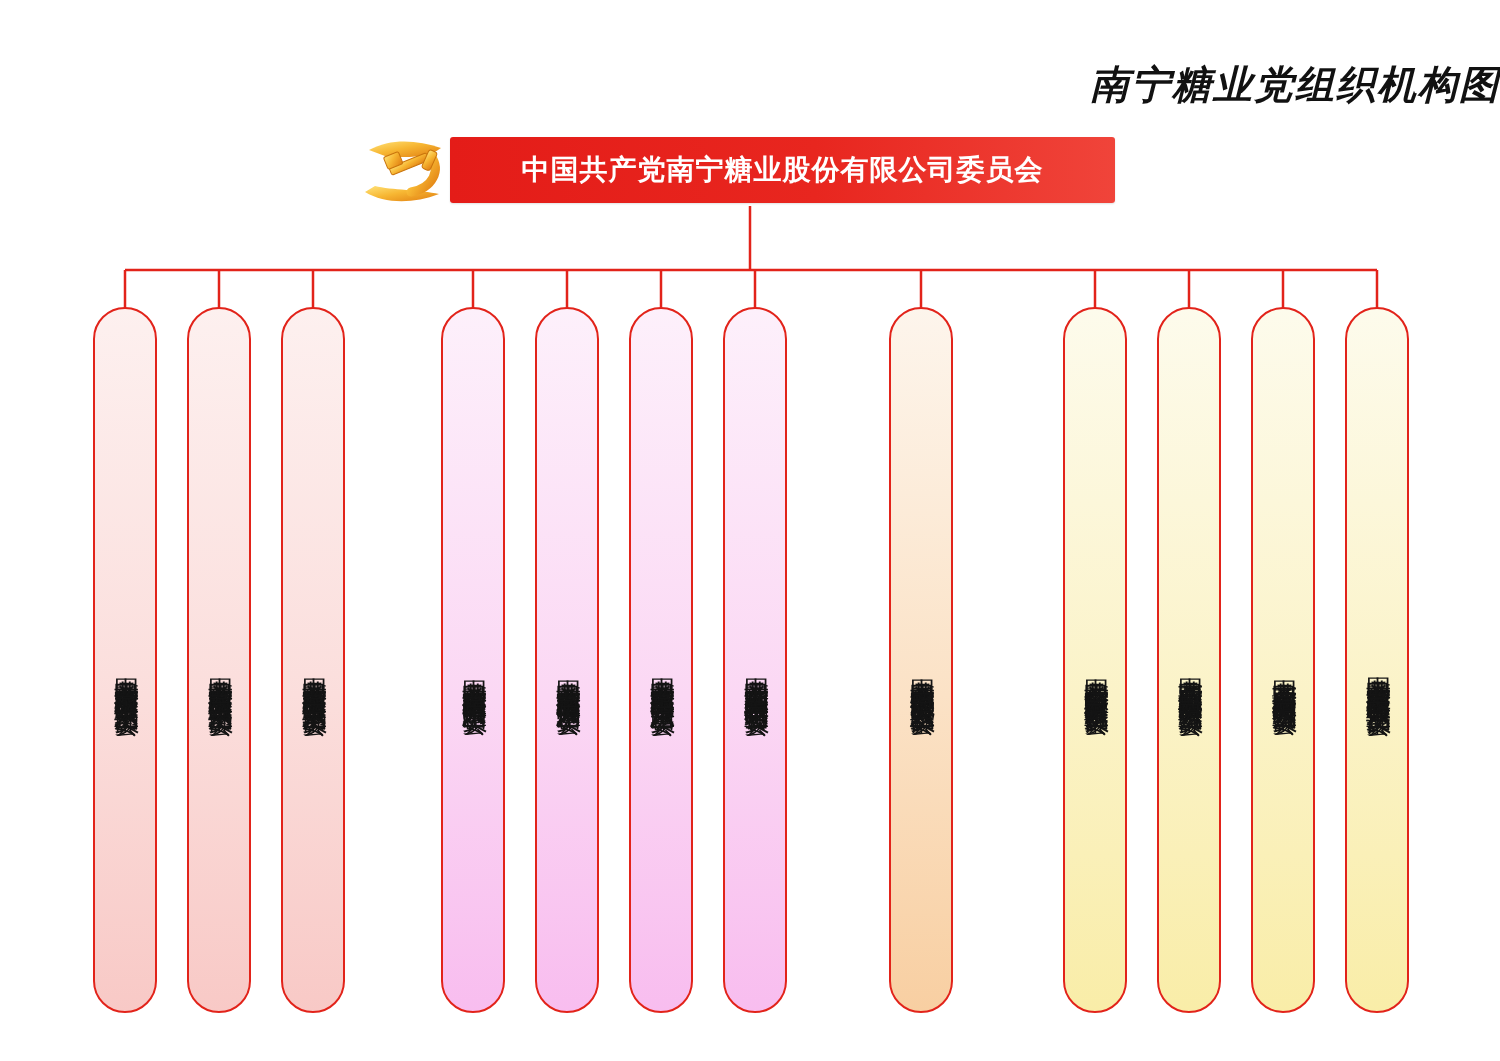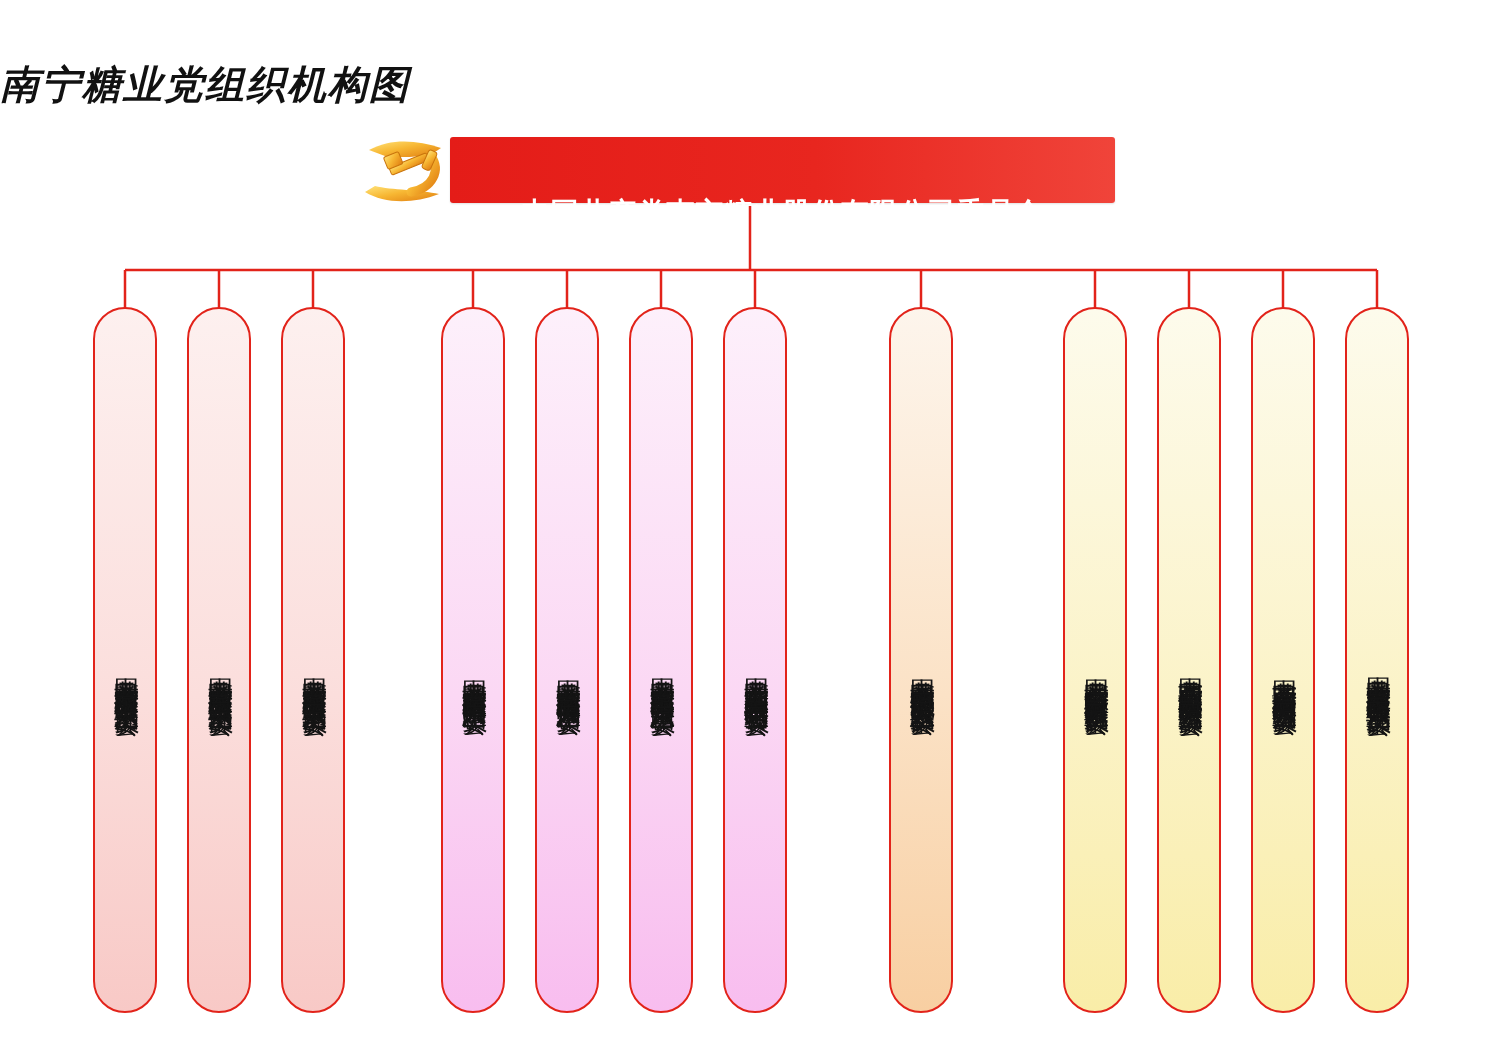--- a/index.html
+++ b/index.html
@@ -14,21 +14,21 @@
     font-family: "Liberation Sans", "DejaVu Sans", sans-serif;
     overflow: hidden;
   }
 
   
   #chart-title {
     position: absolute;
     top: 58px;
     left: 0;
     width: 1500px;
-    text-align: left;
+    text-align: right;
     font-size: 39px;
     font-weight: bold;
     font-style: italic;
     letter-spacing: 2px;
     color: #111111;
     font-family: "DejaVu Serif", "Liberation Serif", serif;
     white-space: nowrap;
   }
 
   
@@ -55,21 +55,20 @@
     top: 3px;
     width: 665px;
     height: 66px;
     line-height: 66px;
     text-align: center;
     color: #ffffff;
     font-size: 28px;
     font-weight: bold;
     letter-spacing: 1px;
     white-space: nowrap;
-    margin-top: 43px;
   }
   #party-emblem {
     position: absolute;
     left: 0px;
     top: 0px;
     width: 120px;
     height: 76px;
   }
 
   

